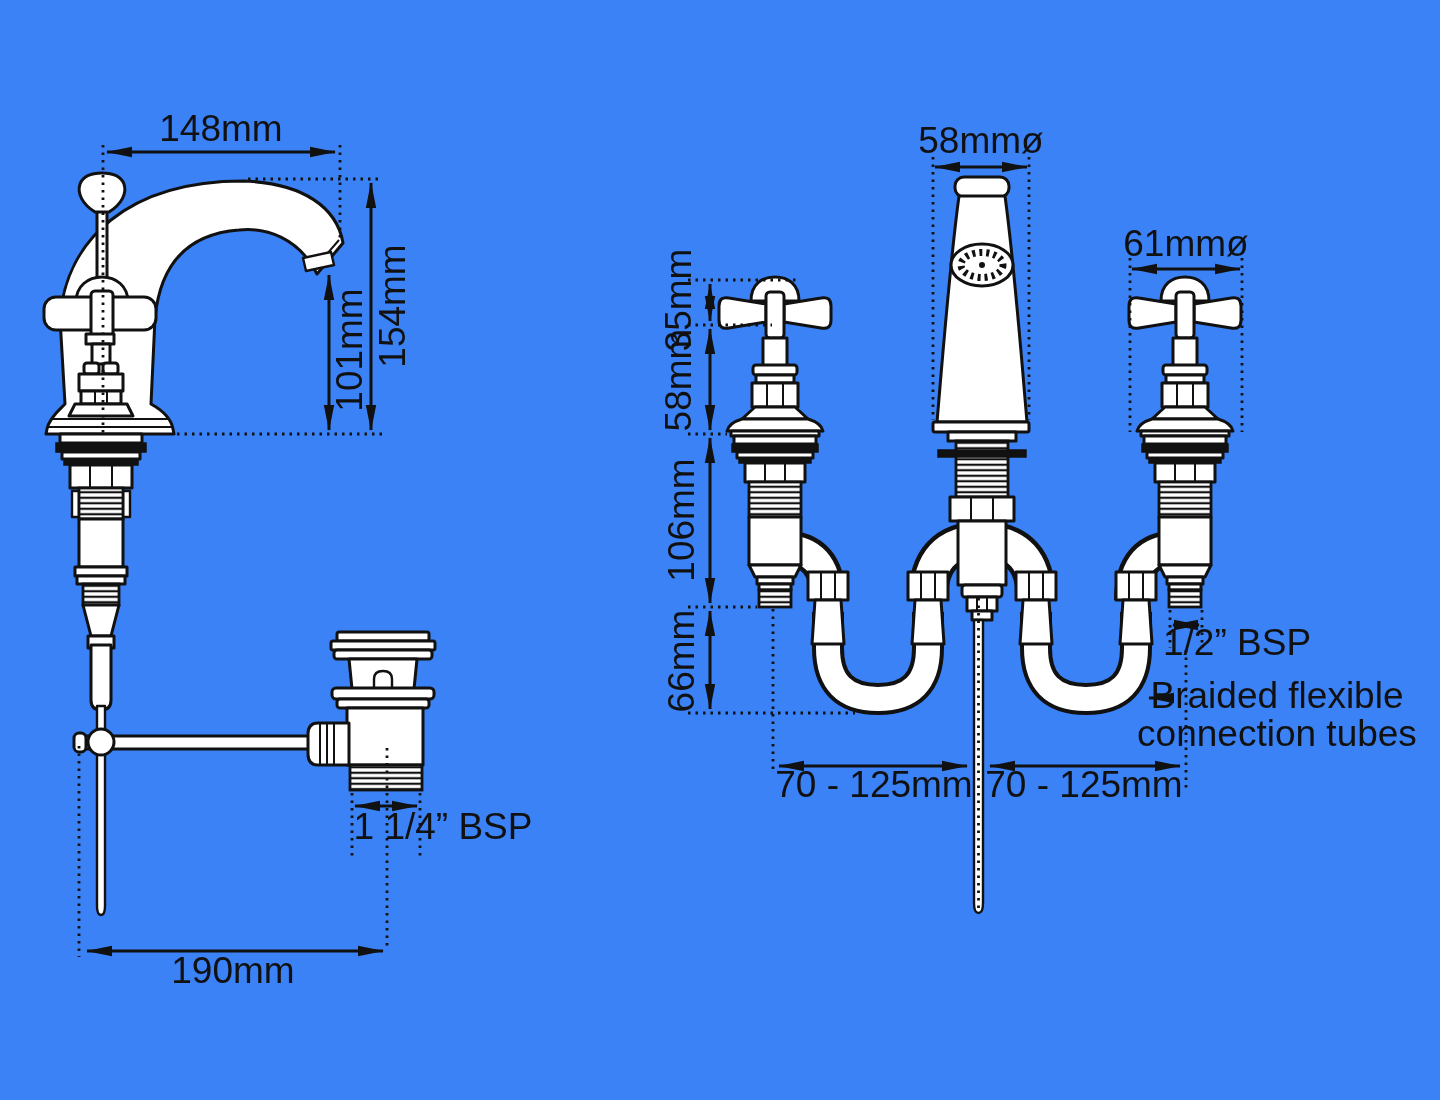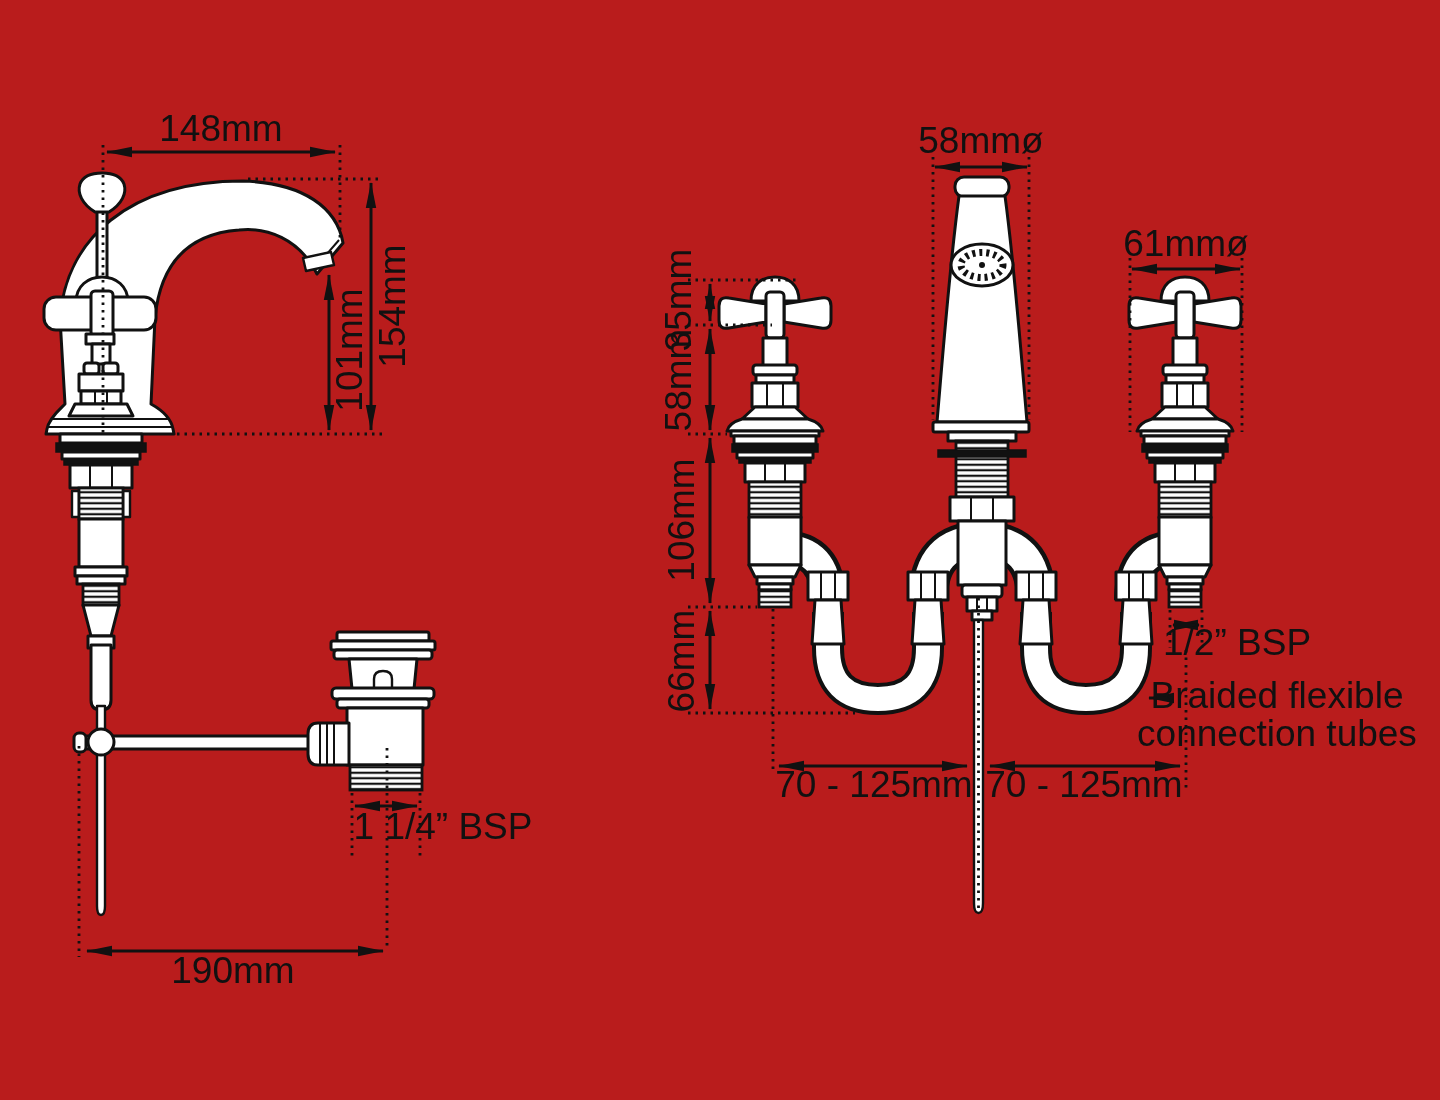--- a/index.html
+++ b/index.html
@@ -1,16 +1,16 @@
 <!DOCTYPE html>
 <html><head>
 <meta charset="utf-8">
 <style>
   html,body { margin:0; padding:0; background:#ffffff; }
-  .page { width:1440px; height:1100px; background:#b91c1c; position:relative; overflow:hidden; }
+  .page { width:1440px; height:1100px; background:#3b82f6; position:relative; overflow:hidden; }
   svg { display:block; }
   .s  { fill:#ffffff; stroke:#111111; stroke-width:3; stroke-linejoin:round; }
   .s2 { fill:#ffffff; stroke:#111111; stroke-width:2.4; stroke-linejoin:round; }
   .sf { fill:#111111; stroke:#111111; stroke-width:1.5; }
   .h  { fill:url(#hatch); stroke:#111111; stroke-width:2.8; }
   .t  { fill:none; stroke:#111111; stroke-width:2; }
   .d  { fill:none; stroke:#111111; stroke-width:2.8; stroke-dasharray:2.5 5; }
   .dim{ fill:none; stroke:#111111; stroke-width:3; }
   .lbl{ font-family:"Liberation Sans", sans-serif; font-size:37px; fill:#111111; text-anchor:middle; }
   .lbl.start { text-anchor:start; }

